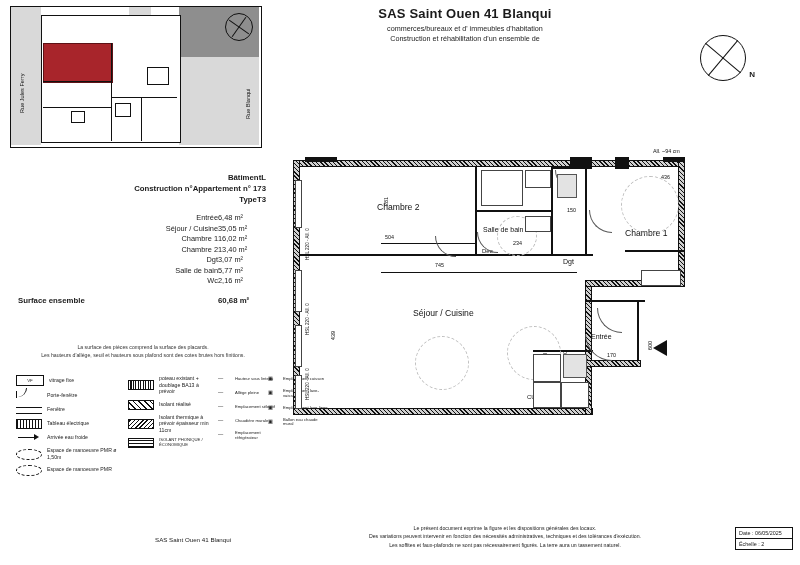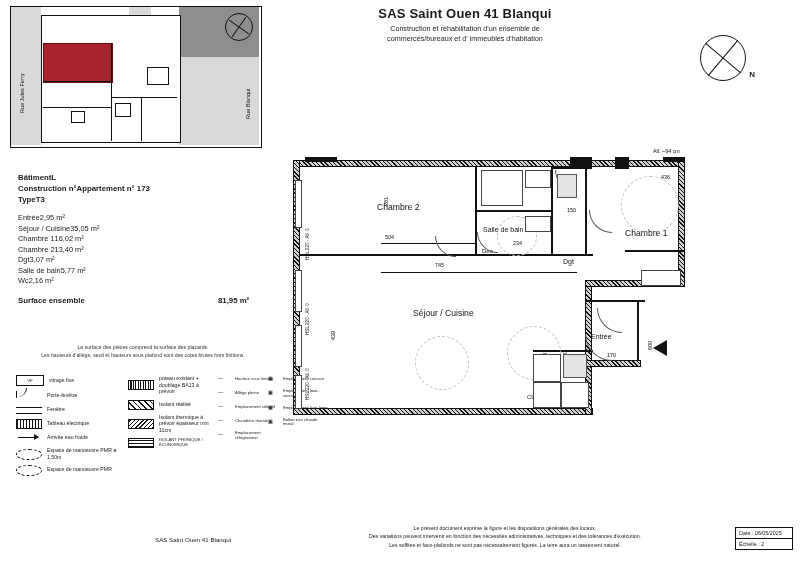--- a/index.html
+++ b/index.html
@@ -23,21 +23,21 @@
   .sp-red{position:absolute;background:#a8252b;border:1px solid #5d1216;}
   .sp-white{position:absolute;background:#fff;border:1px solid #111;}
   .sp-txt{position:absolute;font-size:5.6px;color:#111;}
   .rot90{transform:rotate(-90deg);transform-origin:left top;white-space:nowrap;}
   .sp-compass{position:absolute;right:8px;top:6px;width:26px;height:26px;border:1px solid #111;border-radius:50%;}
   .sp-compass:before{content:"";position:absolute;left:50%;top:1px;width:1px;height:24px;background:#111;transform:translateX(-50%) rotate(35deg);}
   .sp-compass:after{content:"";position:absolute;left:1px;top:50%;height:1px;width:24px;background:#111;transform:translateY(-50%) rotate(35deg);}
 
   
   .info{position:absolute;left:18px;top:172px;width:248px;font-size:7.4px;}
-  .info .row{display:flex;justify-content:flex-start;line-height:11px;}
+  .info .row{display:flex;justify-content:flex-end;line-height:11px;}
   .info .row.b{font-weight:bold;font-size:7.8px;}
   .info .k{white-space:nowrap;}
   .info .v{white-space:nowrap;}
   .info .hdr{margin-bottom:1px;}
   .info .gap{height:7px;}
   .info .areas .row{line-height:10.5px;}
   .info .areas .v{width:48px;text-align:left;}
   .info .total{margin-top:9px;font-weight:bold;font-size:7.8px;display:flex;justify-content:space-between;}
   .info .total .v{width:48px;text-align:left;}
 
@@ -95,22 +95,22 @@
   .datebox .d2{padding:2px 3px;}
 </style>
 </head>
 <body>
 
 <div class="page">
 
   <div class="header">
     <div class="title">SAS Saint Ouen 41 Blanqui</div>
     <div class="sub">
+      <div>commerces/bureaux et d' immeubles d'habitation</div>
       <div>Construction et réhabilitation d'un ensemble de</div>
-      <div>commerces/bureaux et d' immeubles d'habitation</div>
     </div>
   </div>
 
   <div class="compass">
     <div class="circ"></div>
     <div class="ln1"></div>
     <div class="ln2"></div>
     <div class="nlab">N</div>
   </div>
 
@@ -146,21 +146,21 @@
       </div>
       <div class="row b">
         <span class="k">Type</span>
         <span class="v">T3</span>
       </div>
     </div>
     <div class="gap"></div>
     <div class="areas">
       <div class="row">
         <span class="k">Entrée</span>
-        <span class="v">2,95 m²</span>
+        <span class="v">6,48 m²</span>
       </div>
       <div class="row">
         <span class="k">Séjour / Cuisine</span>
         <span class="v">35,05 m²</span>
       </div>
       <div class="row">
         <span class="k">Chambre 1</span>
         <span class="v">16,02 m²</span>
       </div>
       <div class="row">
@@ -175,21 +175,21 @@
         <span class="k">Salle de bain</span>
         <span class="v">5,77 m²</span>
       </div>
       <div class="row">
         <span class="k">Wc</span>
         <span class="v">2,16 m²</span>
       </div>
     </div>
     <div class="total">
       <span class="k">Surface ensemble</span>
-      <span class="v">81,95 m²</span>
+      <span class="v">60,68 m²</span>
     </div>
   </div>
 
   <div class="note">
     <div>La surface des pièces comprend la surface des placards.</div>
     <div>Les hauteurs d'allège, seuil et hauteurs sous plafond sont des cotes brutes hors finitions.</div>
   </div>
 
   <div class="legend">
     <div class="lg-col" style="left:0;top:0;width:110px;">

